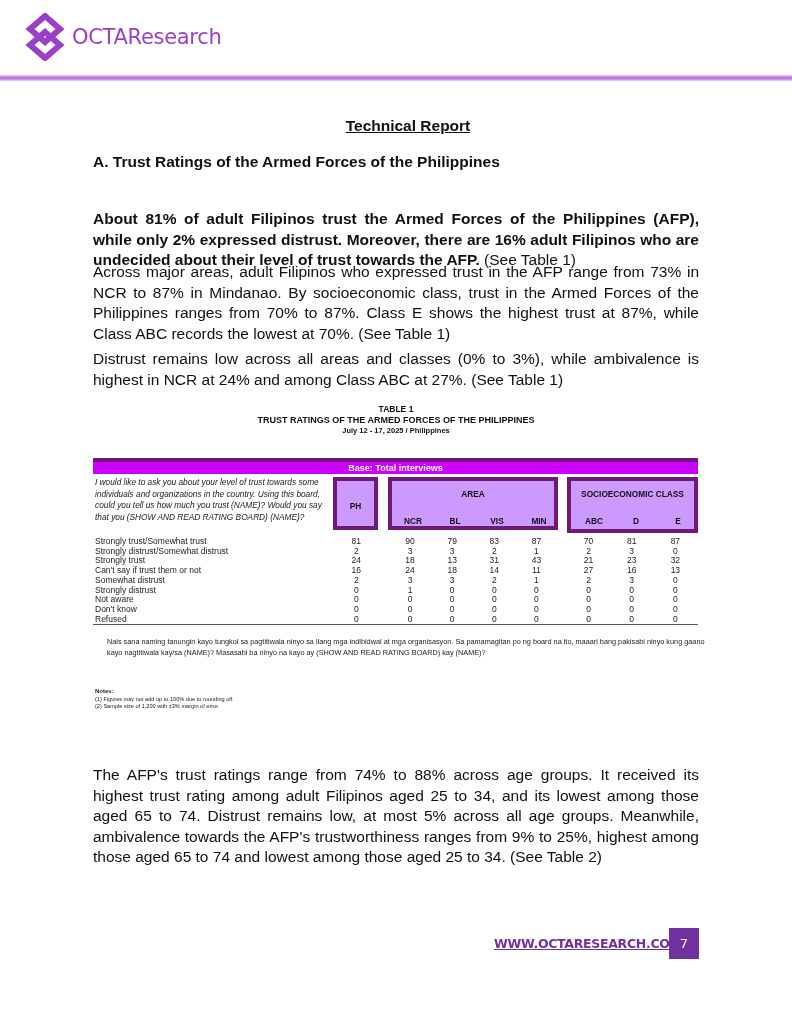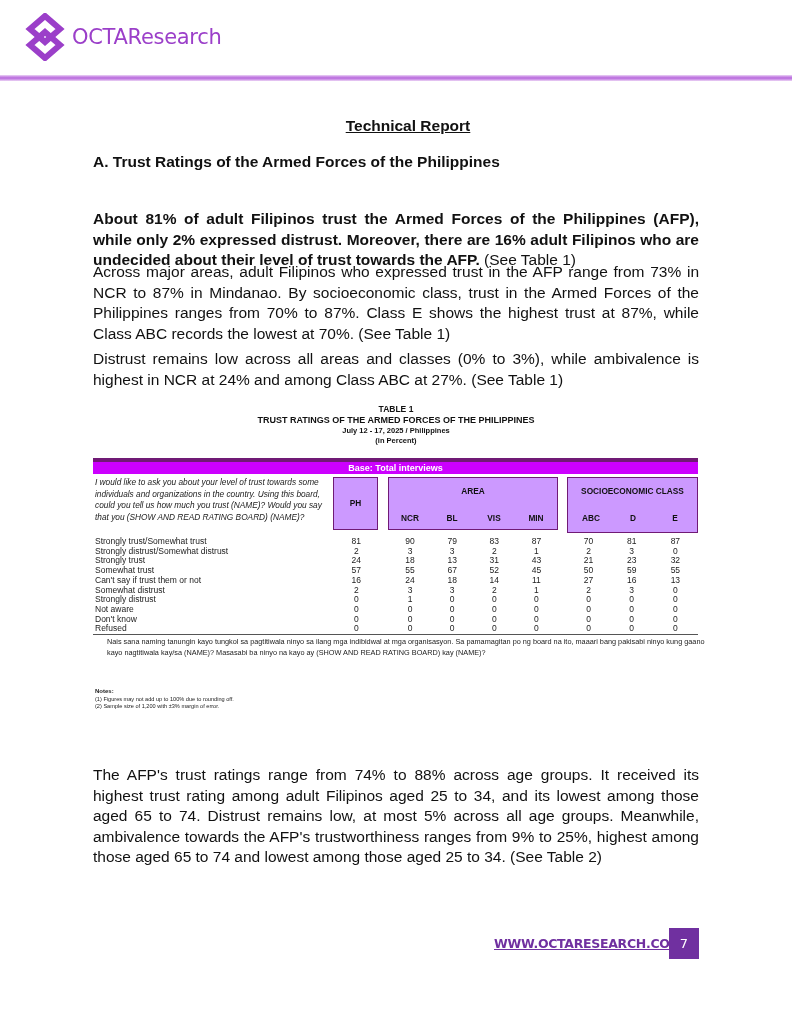--- a/index.html
+++ b/index.html
@@ -29,21 +29,21 @@
   .cap-1 { font-size: 8.5px; line-height: 11px; }
   .cap-2 { font-size: 9px; line-height: 11px; }
   .cap-3 { font-size: 7.5px; line-height: 10px; }
   .cap-4 { font-size: 7.5px; line-height: 10px; }
 
   .base-bar { position: absolute; left: 93px; top: 458px; width: 605px; height: 12px; background: #cc00ff;
     color: #fff; font-size: 9px; font-weight: bold; text-align: center; line-height: 12px; border-top: 4px solid #701a75; }
 
   .question { position: absolute; left: 95px; top: 477px; width: 235px; font-size: 8.3px; line-height: 11.6px; font-style: italic; color: #222; }
 
-  .hdr-box { position: absolute; background: #cc99ff; border: 1px solid #701a75; box-sizing: border-box; }
+  .hdr-box { position: absolute; background: #cc99ff; border: 4px solid #701a75; box-sizing: border-box; }
   .hdr-ph { left: 333px; top: 477px; width: 45px; height: 53px; }
   .hdr-area { left: 388px; top: 477px; width: 170px; height: 53px; }
   .hdr-sec { left: 567px; top: 477px; width: 131px; height: 56px; }
   .hdr-lbl { position: absolute; font-size: 8.3px; font-weight: bold; color: #111; text-align: center; }
 
   .data-table { position: absolute; left: 93px; top: 537px; width: 605px; border-collapse: collapse; font-size: 8.5px; }
   .data-table td { padding: 0; height: 9.7px; line-height: 9.7px; text-align: center; color: #222; }
   .data-table td.lbl { text-align: left; padding-left: 2px; width: 238px; }
   .data-table tr.last td { border-bottom: 1.5px solid #555; }
 
@@ -72,21 +72,20 @@
 <div class="content section-title">A. Trust Ratings of the Armed Forces of the Philippines</div>
 
 <div class="content para p1"><b>About 81% of adult Filipinos trust the Armed Forces of the Philippines (AFP), while only 2% expressed distrust. Moreover, there are 16% adult Filipinos who are undecided about their level of trust towards the AFP.</b><span> (See Table 1)</span></div>
 <div class="content para p2">Across major areas, adult Filipinos who expressed trust in the AFP range from 73% in NCR to 87% in Mindanao. By socioeconomic class, trust in the Armed Forces of the Philippines ranges from 70% to 87%. Class E shows the highest trust at 87%, while Class ABC records the lowest at 70%. (See Table 1)</div>
 <div class="content para p3">Distrust remains low across all areas and classes (0% to 3%), while ambivalence is highest in NCR at 24% and among Class ABC at 27%. (See Table 1)</div>
 
 <div class="table-caption">
   <div class="cap-1">TABLE 1</div>
   <div class="cap-2">TRUST RATINGS OF THE ARMED FORCES OF THE PHILIPPINES</div>
   <div class="cap-3">July 12 - 17, 2025 / Philippines</div>
-  <div class="cap-4">(in Percent)</div>
 </div>
 
 <div class="base-bar">Base: Total interviews</div>
 
 <div class="question">I would like to ask you about your level of trust towards some individuals and organizations in the country. Using this board, could you tell us how much you trust (NAME)? Would you say that you (SHOW AND READ RATING BOARD) (NAME)?</div>
 
 <div class="hdr-box hdr-ph">
   <div class="hdr-lbl" style="left:0;width:100%;top:20px;">PH</div>
 </div>
 <div class="hdr-box hdr-area">
@@ -151,33 +150,20 @@
         <td>18</td>
         <td>13</td>
         <td>31</td>
         <td>43</td>
         <td></td>
         <td>21</td>
         <td>23</td>
         <td>32</td>
       </tr>
       <tr>
-        <td class="lbl">Somewhat trust</td>
-        <td>57</td>
-        <td></td>
-        <td>55</td>
-        <td>67</td>
-        <td>52</td>
-        <td>45</td>
-        <td></td>
-        <td>50</td>
-        <td>59</td>
-        <td>55</td>
-      </tr>
-      <tr>
         <td class="lbl">Can't say if trust them or not</td>
         <td>16</td>
         <td></td>
         <td>24</td>
         <td>18</td>
         <td>14</td>
         <td>11</td>
         <td></td>
         <td>27</td>
         <td>16</td>

